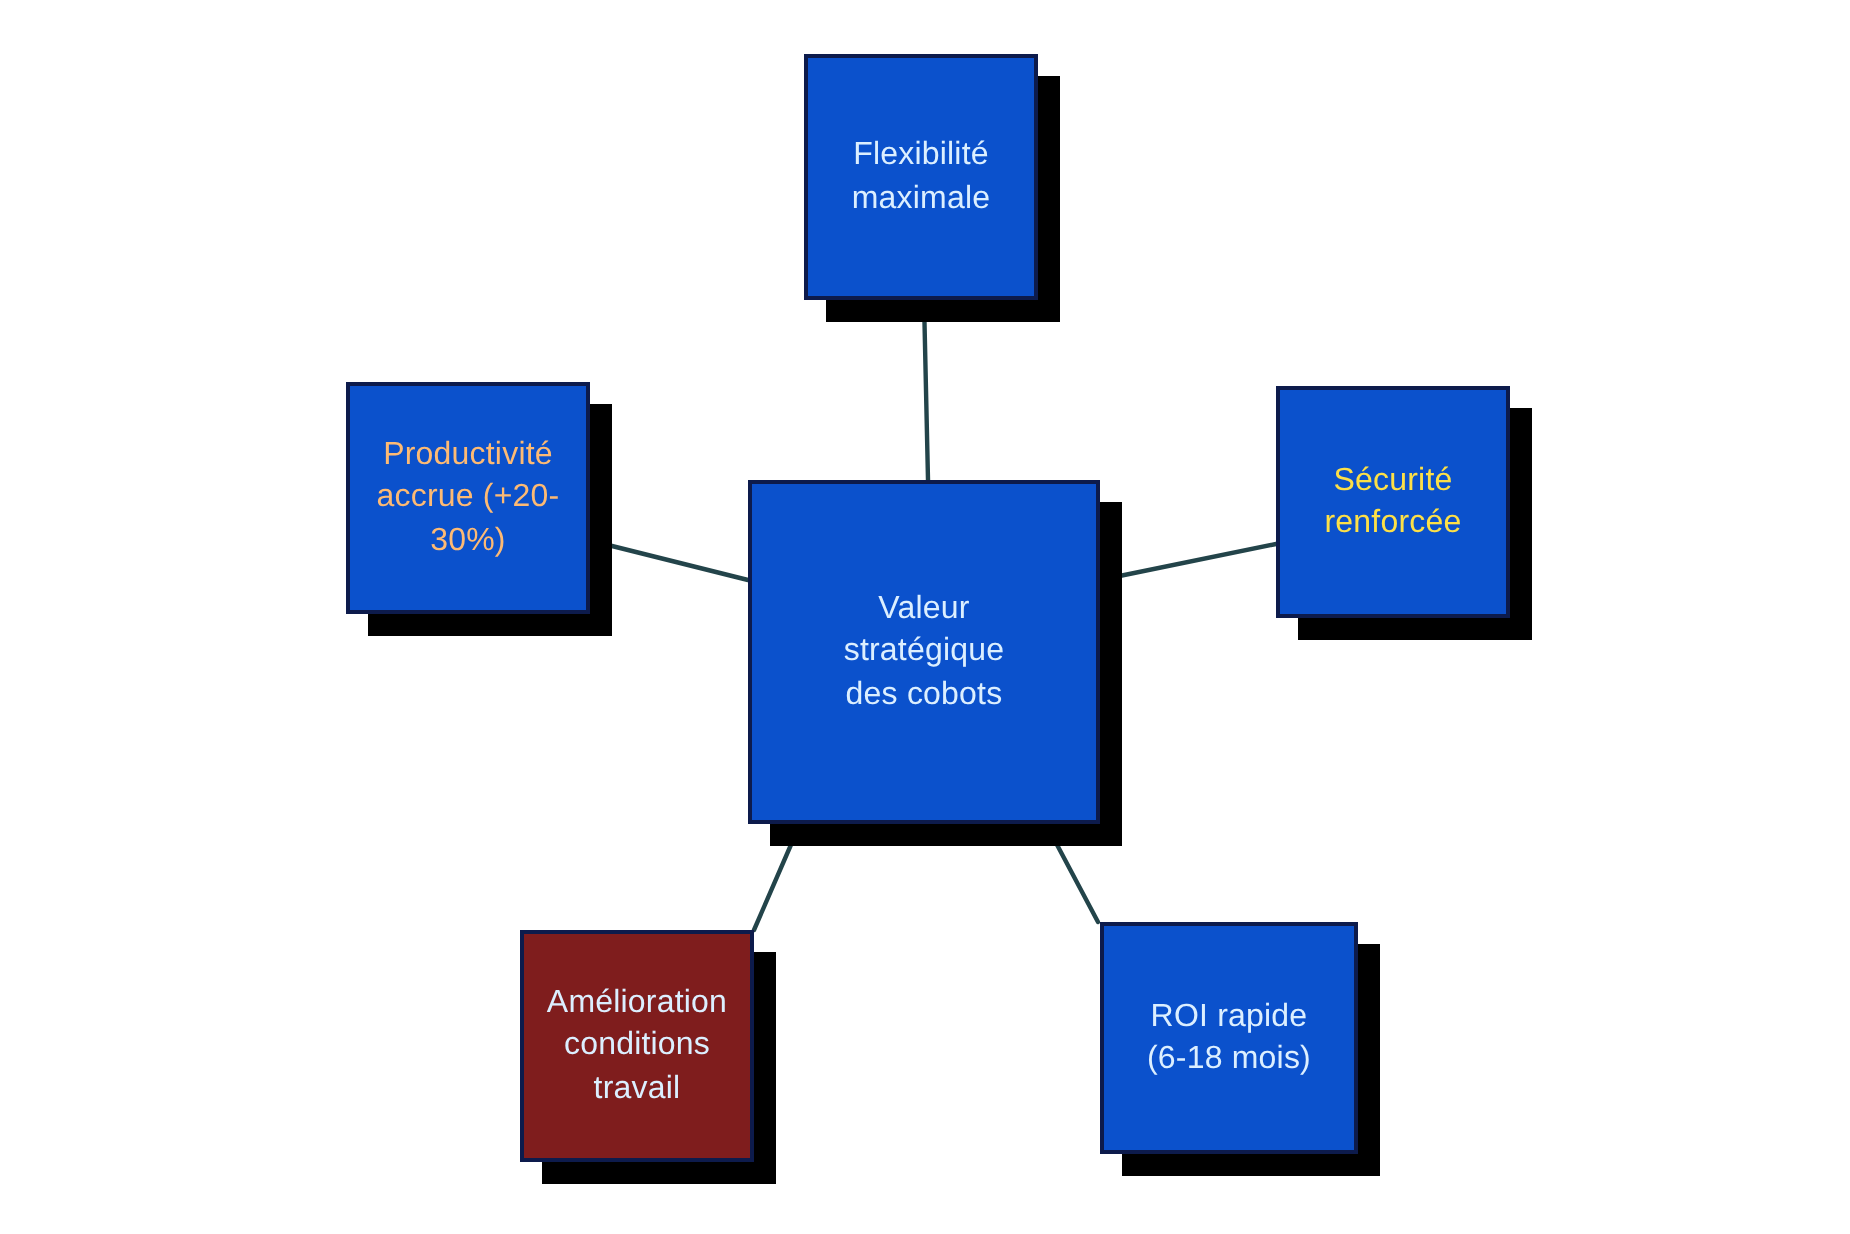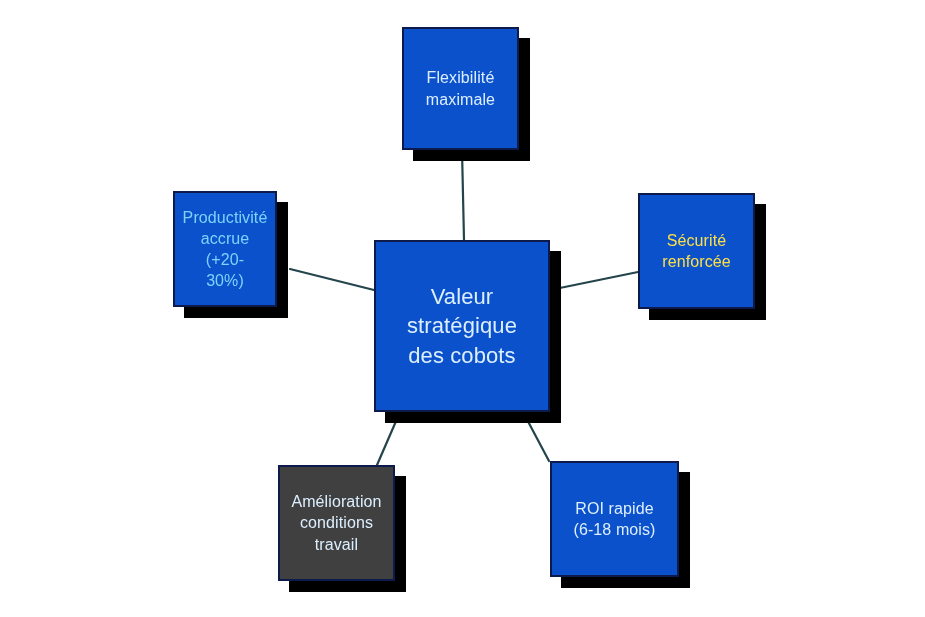--- a/index.html
+++ b/index.html
@@ -51,21 +51,21 @@
   }
 
   .node-label {
     display: block;
     line-height: 1.32;
     letter-spacing: 0.1px;
     white-space: pre-line;
   }
 
   .node.center {
-    font-size: 22px;
+    font-size: 16px;
   }
   .node.leaf {
     font-size: 16px;
   }
 </style>
 </head>
 <body style="background: rgb(255, 255, 255);">
 
 <div id="diagram-canvas">
 
@@ -75,32 +75,32 @@
     <line stroke="#23444a" stroke-width="2.2" stroke-linecap="round" x1="550" y1="290" x2="638" y2="272"></line>
     <line stroke="#23444a" stroke-width="2.2" stroke-linecap="round" x1="400" y1="412" x2="377" y2="465"></line>
     <line stroke="#23444a" stroke-width="2.2" stroke-linecap="round" x1="523" y1="412" x2="549" y2="461"></line>
   </svg>
 
   <div class="node leaf" style="left: 402px; top: 27px; width: 117px; height: 123px; background: rgb(11, 81, 204); border-color: rgb(13, 27, 76); color: rgb(220, 239, 255); box-shadow: rgb(0, 0, 0) 11px 11px 0px 0px;">
     <span class="node-label">Flexibilité
 maximale</span>
   </div>
 
-  <div class="node leaf" style="left: 173px; top: 191px; width: 104px; height: 116px; background: rgb(11, 81, 204); border-color: rgb(13, 27, 76); color: #7dd3fc; box-shadow: rgb(0, 0, 0) 11px 11px 0px 0px;">
+  <div class="node leaf" style="left: 173px; top: 191px; width: 122px; height: 116px; background: rgb(11, 81, 204); border-color: rgb(13, 27, 76); color: #fdba74; box-shadow: rgb(0, 0, 0) 11px 11px 0px 0px;">
     <span class="node-label">Productivité
 accrue (+20-
 30%)</span>
   </div>
 
   <div class="node leaf" style="left: 638px; top: 193px; width: 117px; height: 116px; background: rgb(11, 81, 204); border-color: rgb(13, 27, 76); color: #fde047; box-shadow: rgb(0, 0, 0) 11px 11px 0px 0px;">
     <span class="node-label">Sécurité
 renforcée</span>
   </div>
 
-  <div class="node leaf" style="left: 260px; top: 465px; width: 117px; height: 116px; background: #404040; border-color: rgb(13, 27, 76); color: rgb(220, 239, 255); box-shadow: rgb(0, 0, 0) 11px 11px 0px 0px; margin-left: 18px;">
+  <div class="node leaf" style="left: 260px; top: 465px; width: 117px; height: 116px; background: #7f1d1d; border-color: rgb(13, 27, 76); color: rgb(220, 239, 255); box-shadow: rgb(0, 0, 0) 11px 11px 0px 0px;">
     <span class="node-label">Amélioration
 conditions
 travail</span>
   </div>
 
   <div class="node leaf" style="left: 550px; top: 461px; width: 129px; height: 116px; background: rgb(11, 81, 204); border-color: rgb(13, 27, 76); color: rgb(220, 239, 255); box-shadow: rgb(0, 0, 0) 11px 11px 0px 0px;">
     <span class="node-label">ROI rapide
 (6-18 mois)</span>
   </div>
 

